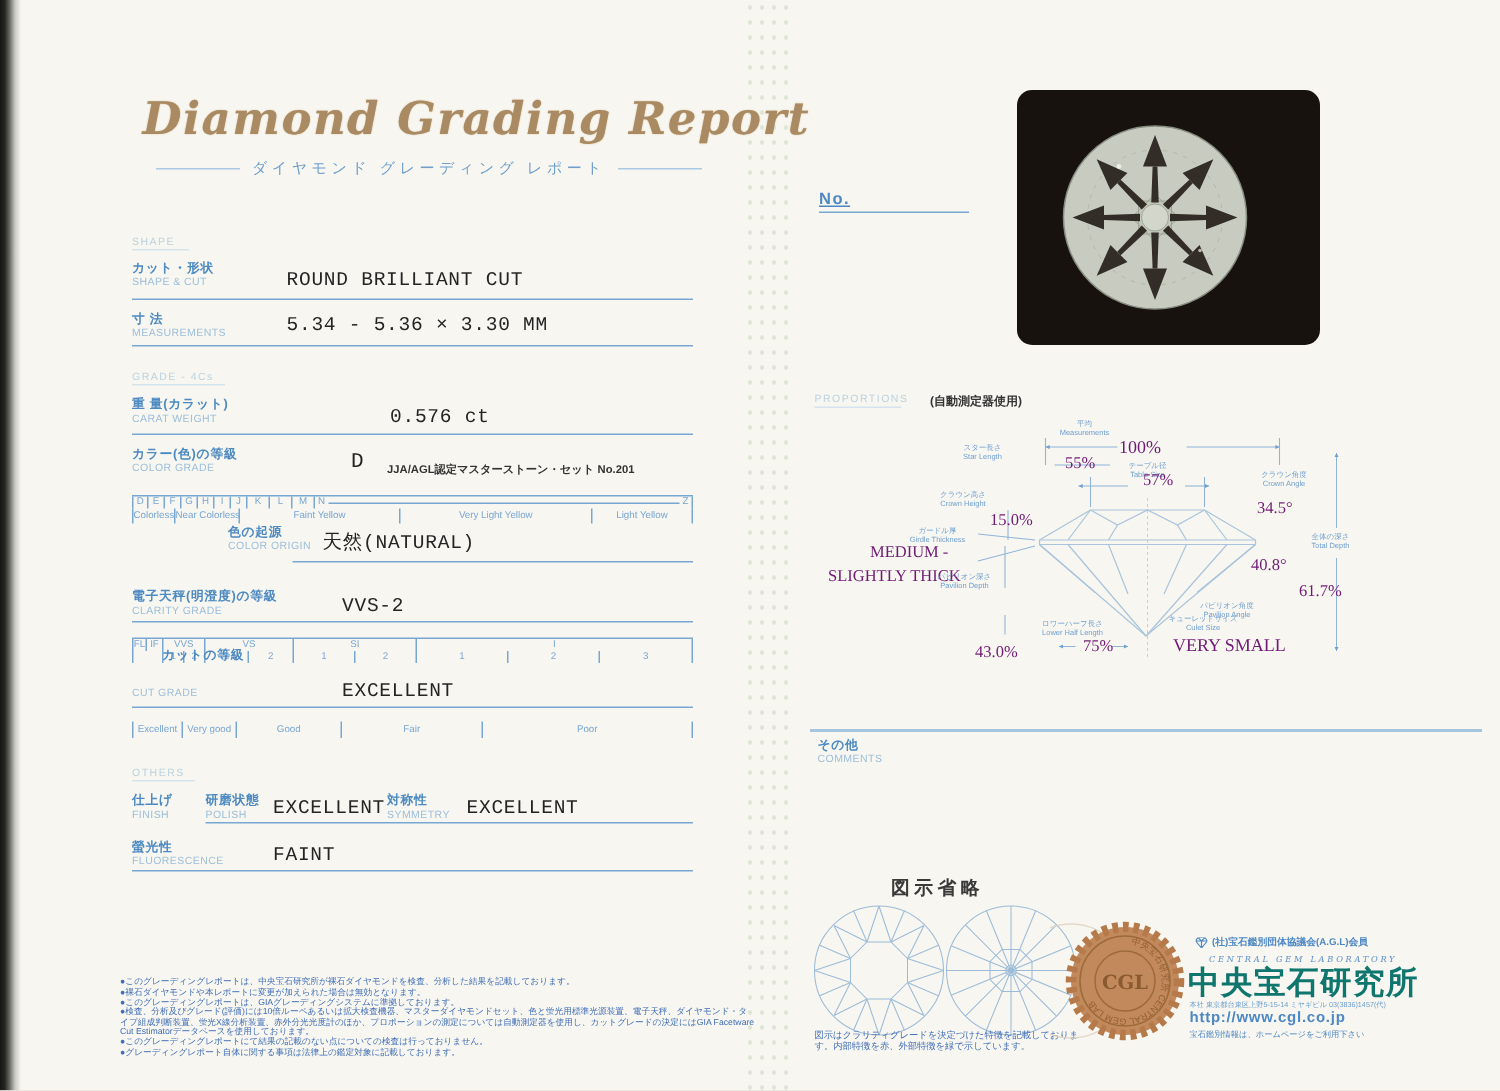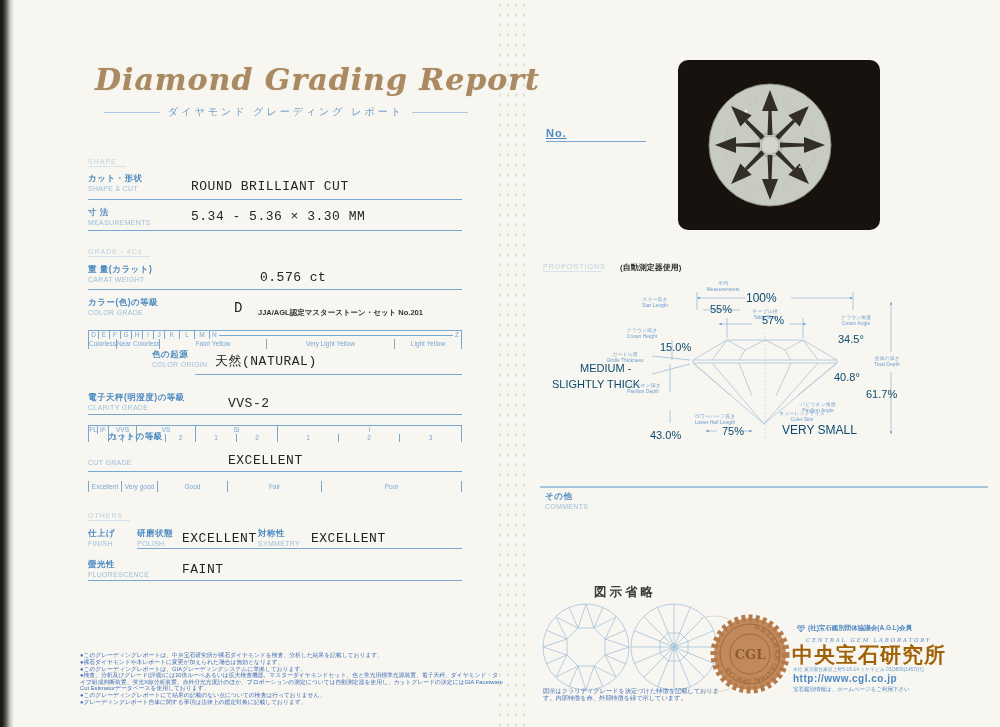--- a/index.html
+++ b/index.html
@@ -23,27 +23,27 @@
   .c1{width:11px;} .c2{width:15px;}
   .cs-last{flex:1;display:flex;align-items:center;border-right:1px solid #79a7d4;padding:0 2px;gap:2px;}
   .cs-last .dash{flex:1;height:0;border-top:1px solid #79a7d4;}
   .bands>*{height:10px;line-height:10px;}
   .b1{width:29px;} .b2{width:43px;} .b3{width:107px;} .b4{width:128px;} .b5{width:67px;}
   .q1{width:10px;} .q2{width:11px;} .q3{width:28px;} .q4{width:59px;} .q5{width:82px;} .q6{width:184px;}
   .r2lead{width:21px;} .s1{width:14px;} .s2{width:29px;} .s3{width:30px;} .s4{width:41px;} .s5{width:61px;} .s6{width:62px;}
   .k1{width:34px;} .k2{width:36px;} .k3{width:70px;} .k4{width:94px;} .k5{width:140px;}
   .fn{font-size:5.8px;line-height:6.3px;color:#3f6db6;margin:0 0 .5px 0;}
   .tiny{font-size:5px;line-height:5.6px;color:#6f9fd0;text-align:center;white-space:nowrap;}
-  .pv{font-family:Liberation Sans, sans-serif;font-size:11px;line-height:12px;color:#0c4a6e;white-space:nowrap;}
+  .pv{font-family:Liberation Serif, serif;font-size:11px;line-height:12px;color:#701a75;white-space:nowrap;}
   .pv12{font-size:12px;}
   .cap{font-size:6.2px;line-height:7.2px;color:#3f6db6;}
   .nolbl{font-weight:bold;font-size:11px;color:#4e88c4;letter-spacing:1px;}
   .member{display:flex;align-items:center;gap:3px;font-weight:bold;font-size:6.5px;color:#4e88c4;white-space:nowrap;}
   .cglen{font:italic 5.5px "DejaVu Serif",serif;color:#5b8fc9;letter-spacing:1.8px;white-space:nowrap;}
-  .cglname{font-weight:bold;font-size:21px;color:#a16207;letter-spacing:1px;white-space:nowrap;}
+  .cglname{font-weight:bold;font-size:21px;color:#0f766e;letter-spacing:1px;white-space:nowrap;}
   .cgladdr{font-size:4.8px;color:#6fa0cf;white-space:nowrap;}
   .cglurl{font-weight:bold;font-size:10px;color:#4e88c4;letter-spacing:.5px;white-space:nowrap;}
   .cglnote{font-size:5.5px;color:#4e88c4;white-space:nowrap;}
   .ptitle{font-weight:bold;font-size:12.5px;color:#3a3a3a;letter-spacing:3px;white-space:nowrap;}
 </style>
 </head>
 <body>
 
 <div class="sheet">
   <div class="abs edge-left"></div>

